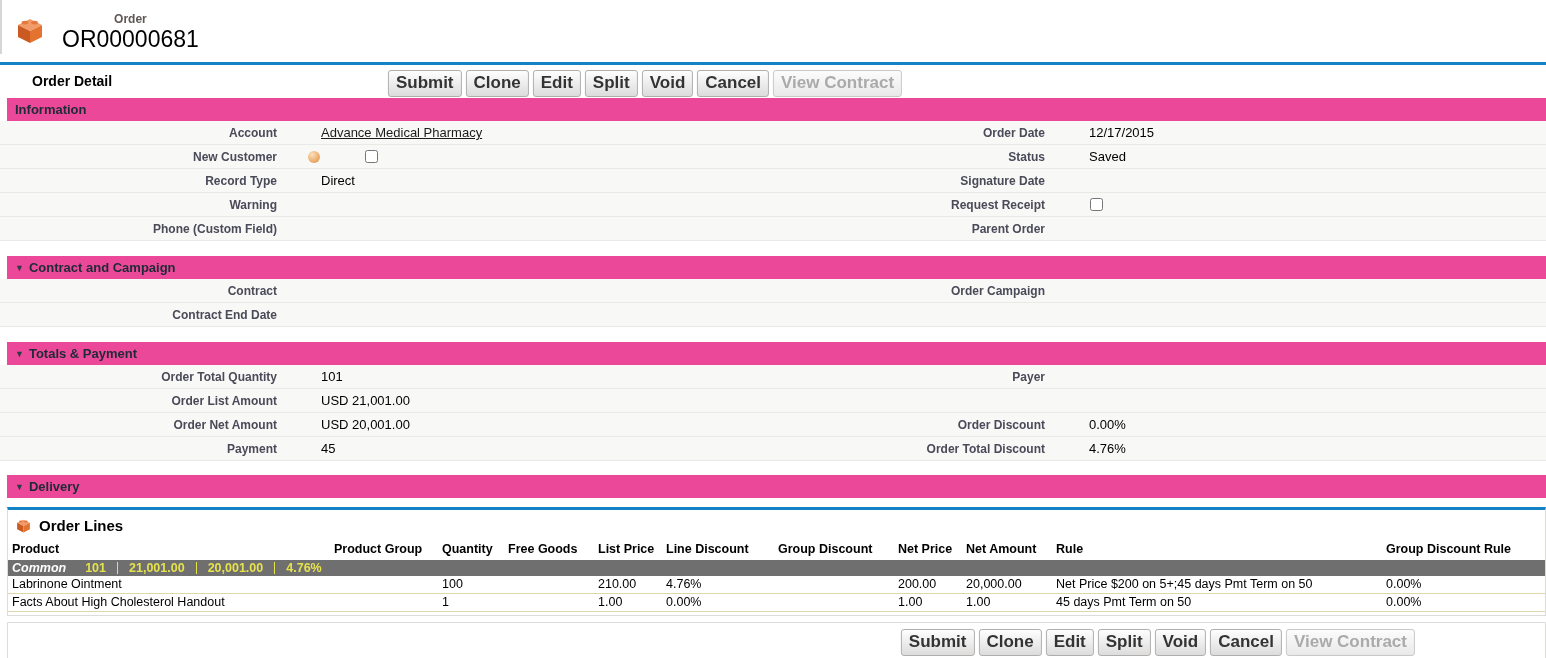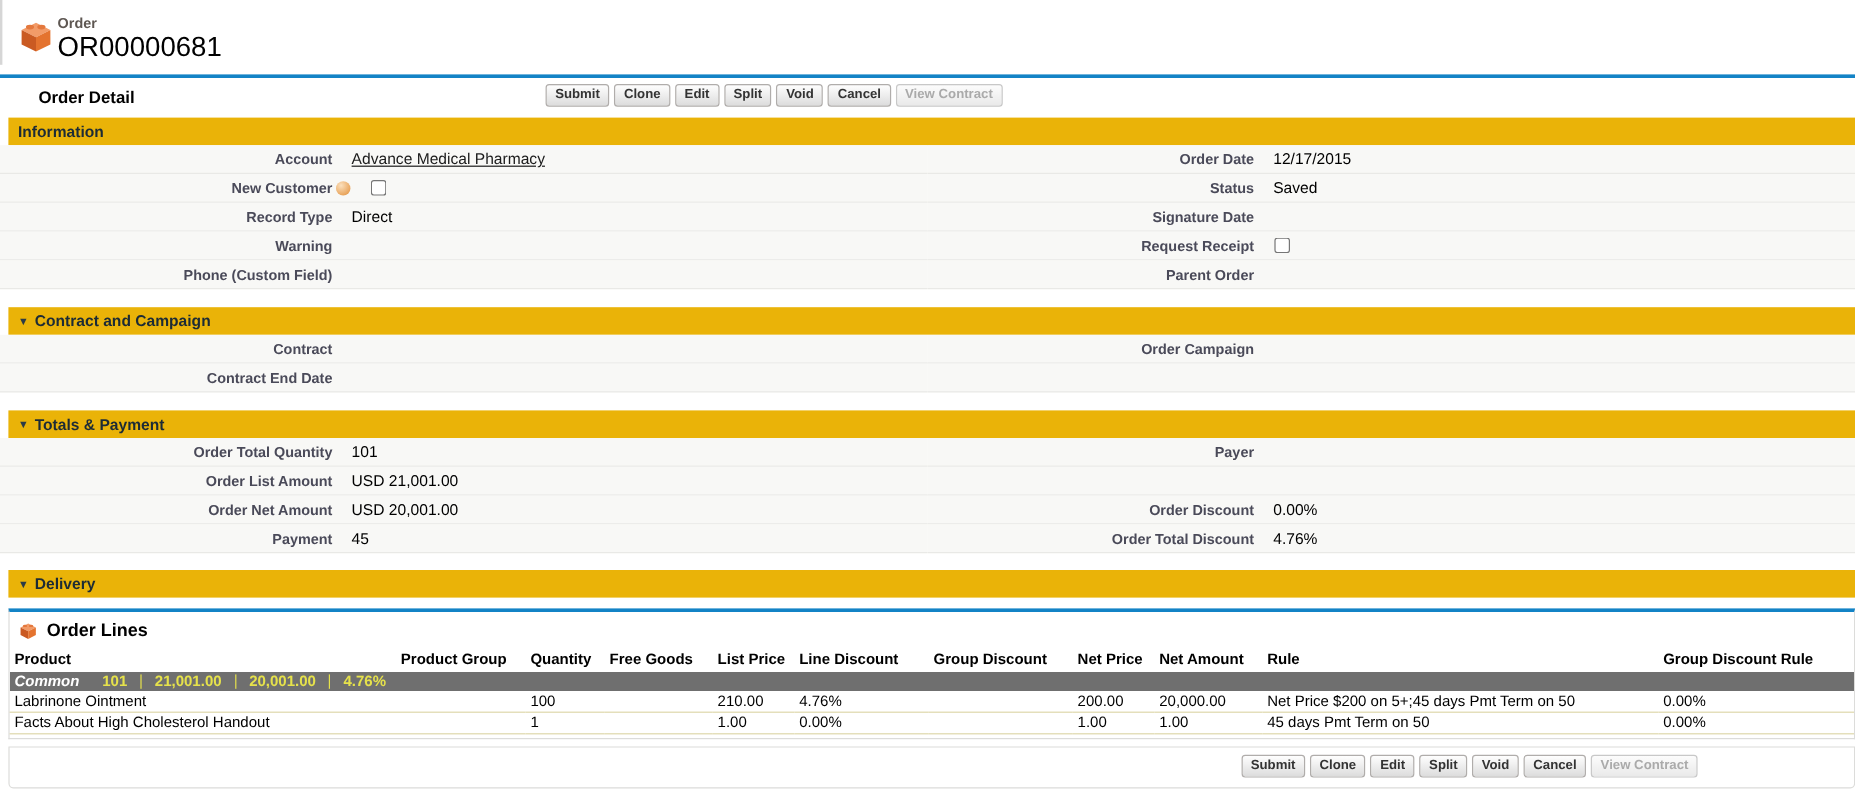--- a/index.html
+++ b/index.html
@@ -3,45 +3,45 @@
 <meta charset="utf-8">
 <style>
   * { box-sizing: border-box; margin: 0; padding: 0; }
   html,body { width:1546px; height:658px; background:#fff; overflow:hidden;
     font-family:"Liberation Sans","DejaVu Sans",sans-serif; font-size:13px; color:#000; }
 
   
   .page-header { position:relative; height:62px; padding:11px 0 0 14px; display:flex; }
   .edge-strip { position:absolute; left:0; top:0; width:2px; height:54px; background:#d6d6d6; }
   .brick-lg { width:32px; height:32px; margin-top:3px; }
-  .header-text { margin-left:2px; }
+  .header-text { margin-left:16px;text-align:center; }
   .entity-label { font-size:12px; font-weight:bold; color:#5e5752; padding-top:1px; }
   .record-name { font-size:23px; color:#000; margin-top:0px; letter-spacing:0; }
 
   
   .main-panel { border-top:3px solid #1383c6; background:#fff; }
   .panel-head { position:relative; height:33px; }
   .panel-title { position:absolute; left:32px; top:8px; font-size:14px; font-weight:bold; color:#000; }
   .btn-row { position:absolute; top:5px; left:50%; transform:translateX(-50%) translateX(-128px); white-space:nowrap; }
   .btn-row-footer { position:relative; left:50%; transform:translateX(-50%) translateX(-128px); display:inline-block; white-space:nowrap; }
-  button.sf-btn { font-family:inherit; font-size:11px; font-weight:bold; color:#333;
+  button.sf-btn { font-family:inherit; font-size:17px; font-weight:bold; color:#333;
     background:linear-gradient(#fefefe,#dcdcdc); border:1px solid #b0adab; border-radius:3px;
     padding:2px 7px 3px; margin:0 2px; cursor:pointer; }
   button.sf-btn:disabled { color:#aaa; background:linear-gradient(#fcfcfc,#e9e9e9); border-color:#c8c8c8; cursor:default; }
 
   
-  .sec-bar { margin-left:7px; height:23px; line-height:23px; background:#eab308;
+  .sec-bar { margin-left:7px; height:23px; line-height:23px; background:#ec4899;
     font-size:13px; font-weight:bold; color:#1c2b36; padding-left:8px; }
   .twisty { font-size:9px; color:#2c3b46; margin-right:5px; vertical-align:1px; cursor:pointer; }
   .sec-gap { height:15px; }
 
   
   .field-grid { display:flex; }
   .half { width:50%; }
-  .frow { display:flex; align-items:center; height:24px; background:#f8f8f6; border-bottom:1px solid #e9e9e6; }
+  .frow { display:flex; align-items:center; height:24px; background:#f8f8f6; border-bottom:1px solid #e9e9e6;gap:28px; }
   .flabel { width:277px; text-align:right; font-size:12px; font-weight:bold; color:#4a4a59; flex:none; }
   .half-r .flabel { width:272px; }
   .fvalue { margin-left:16px; font-size:13px; color:#000; white-space:nowrap; }
   .fvalue a { color:#1b1b1b; }
   .help-orb { display:inline-block; width:12px; height:12px; border-radius:50%;
     background:radial-gradient(circle at 35% 30%, #fbe0bd, #e9a65f 70%, #d68b41); margin-left:3px; vertical-align:-2px; cursor:pointer; }
   input.sf-check { width:13px; height:13px; accent-color:#888; margin:0; vertical-align:-2px; }
   .check-cell { margin-left:17px; }
 
   

